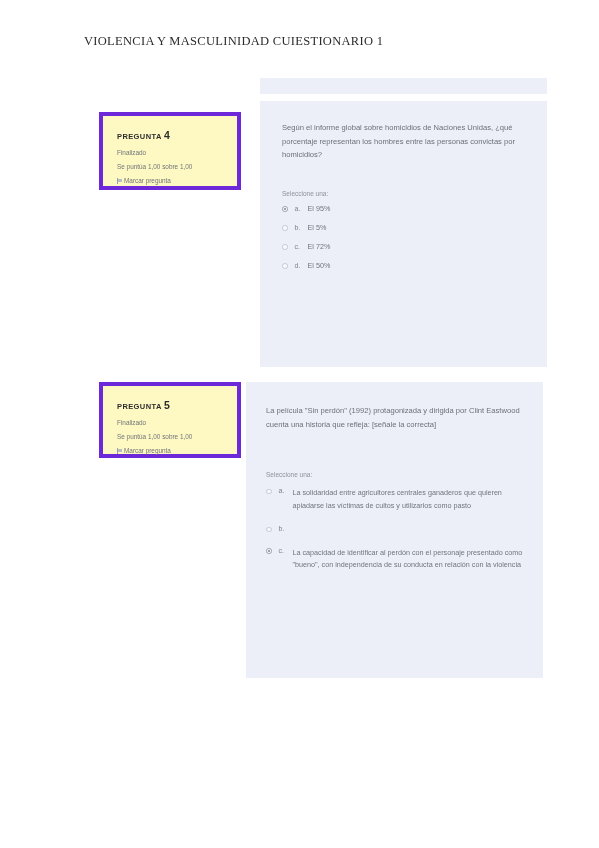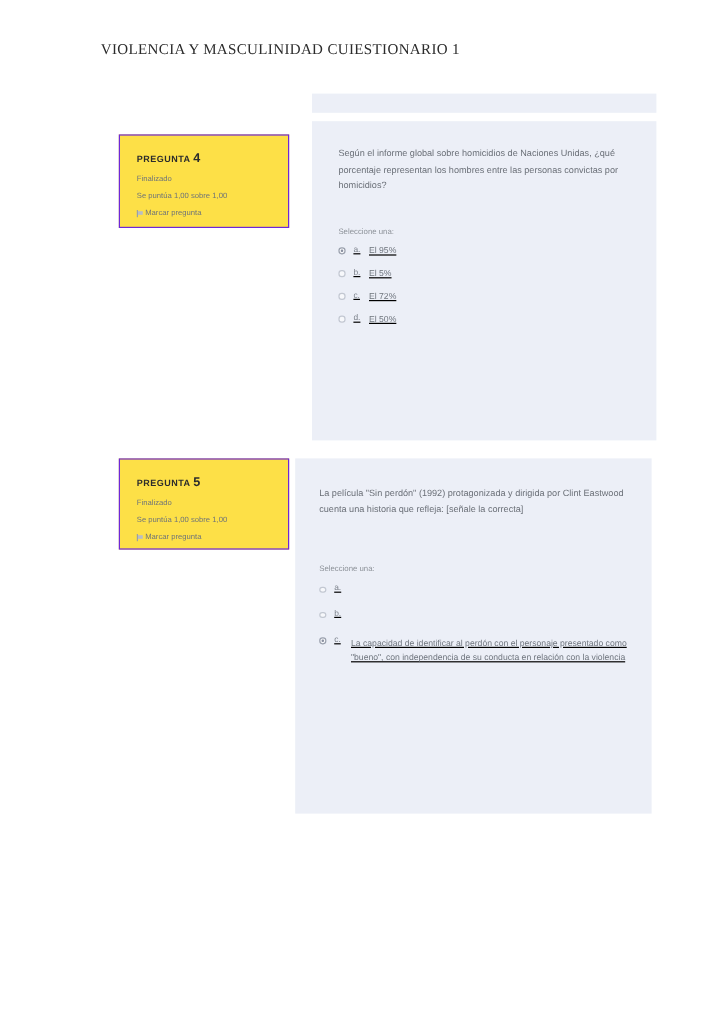--- a/index.html
+++ b/index.html
@@ -49,22 +49,22 @@
     left: 229px;
     top: 0px;
     width: 287px;
     height: 16px;
     background: #eceff7;
   }
 
   
   .qinfo {
     position: absolute;
-    background: #fde047;
-    border: 1px solid #6d28d9;
+    background: #fef9c3;
+    border: 4px solid #6d28d9;
     box-sizing: border-box;
     padding: 14px 12px 12px 14px;
   }
   .qinfo.i4 {
     left: 68px;
     top: 34px;
     width: 142px;
     height: 78px;
   }
   .qinfo.i5 {
@@ -167,21 +167,20 @@
     margin: 0;
     padding: 0;
     list-style: none;
   }
   .p4 .options { margin-top: 8px; }
   .p5 .options { margin-top: 9px; }
 
   .option {
     display: flex;
     align-items: flex-start;
-    text-decoration: underline;
   }
   .p4 .option { margin-bottom: 10.5px; }
   .p5 .option { margin-bottom: 13px; }
 
   .radio {
     width: 5.5px;
     height: 5.5px;
     border-radius: 50%;
     border: 1px solid #c3c8d2;
     background: #f7f8fb;
@@ -288,20 +287,21 @@
       </div>
     </div>
 
     <div class="qpanel p5">
       <p class="qtext">La película "Sin perdón" (1992) protagonizada y dirigida por Clint Eastwood cuenta una historia que refleja: [señale la correcta]</p>
       <p class="answer-label">Seleccione una:</p>
       <ul class="options">
         <li class="option">
           <span class="radio"></span>
           <span class="opt-letter">a.</span>
+          <span class="opt-text">La solidaridad entre agricultores centrales ganaderos que quieren apiadarse las víctimas de cultos y utilizarlos como pasto</span>
         </li>
         <li class="option">
           <span class="radio"></span>
           <span class="opt-letter">b.</span>
         </li>
         <li class="option">
           <span class="radio checked"></span>
           <span class="opt-letter">c.</span>
           <span class="opt-text">La capacidad de identificar al perdón con el personaje presentado como "bueno", con independencia de su conducta en relación con la violencia</span>
         </li>

